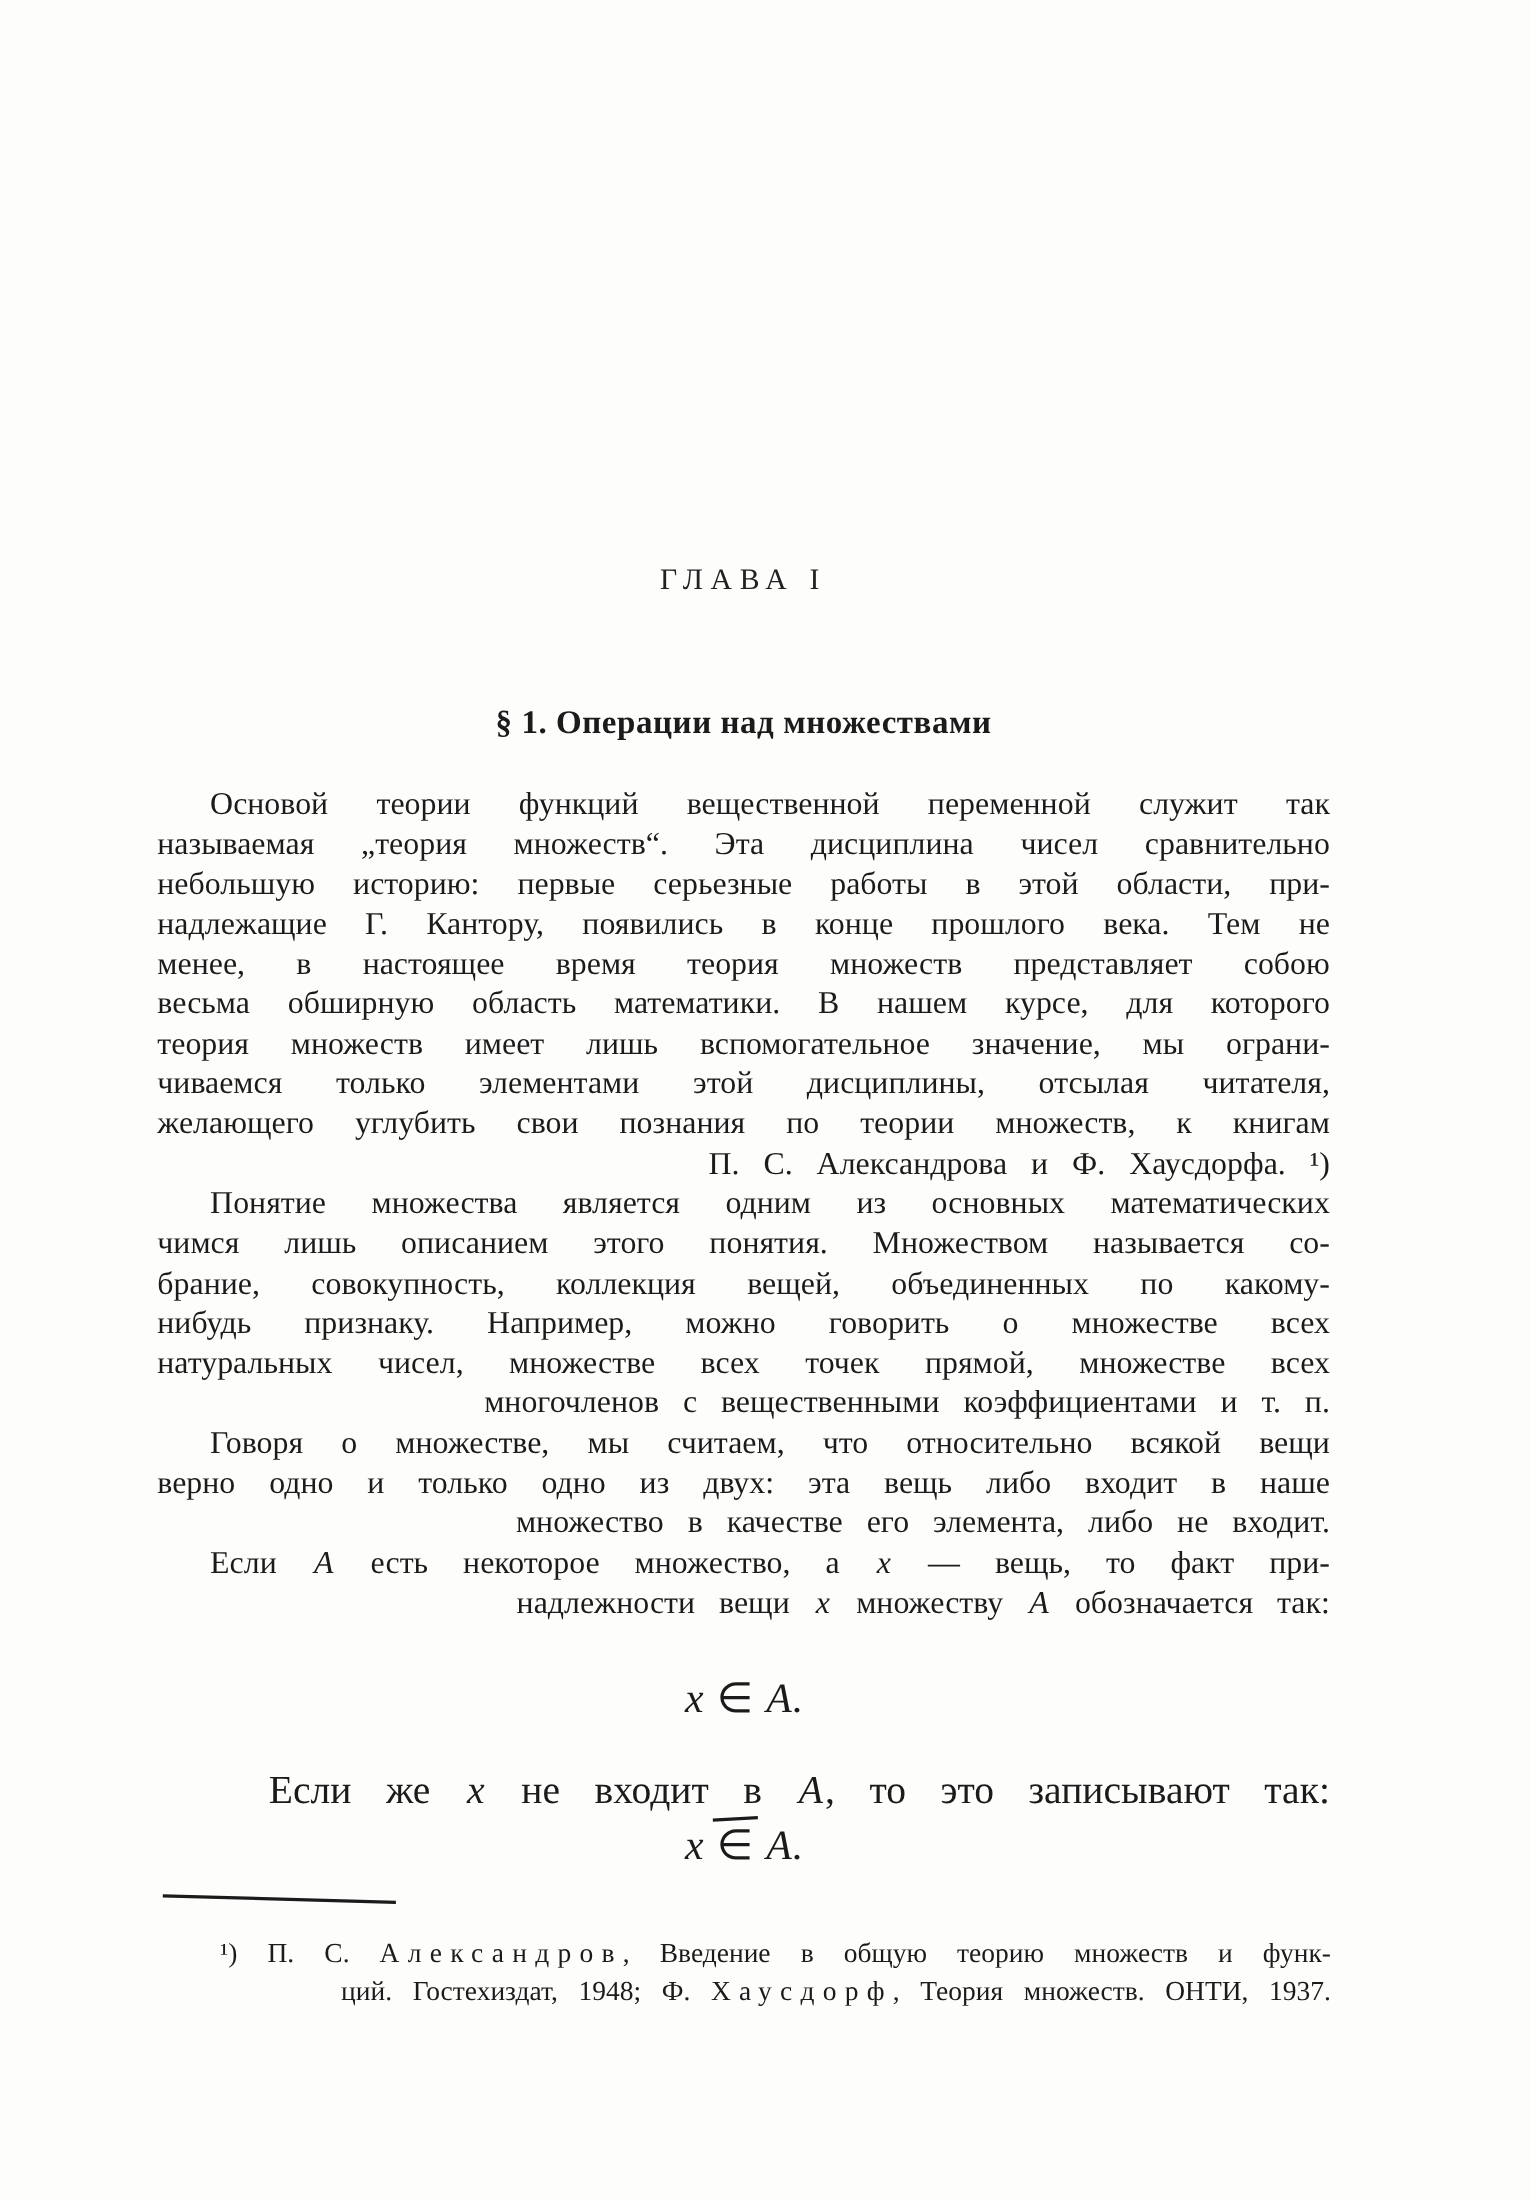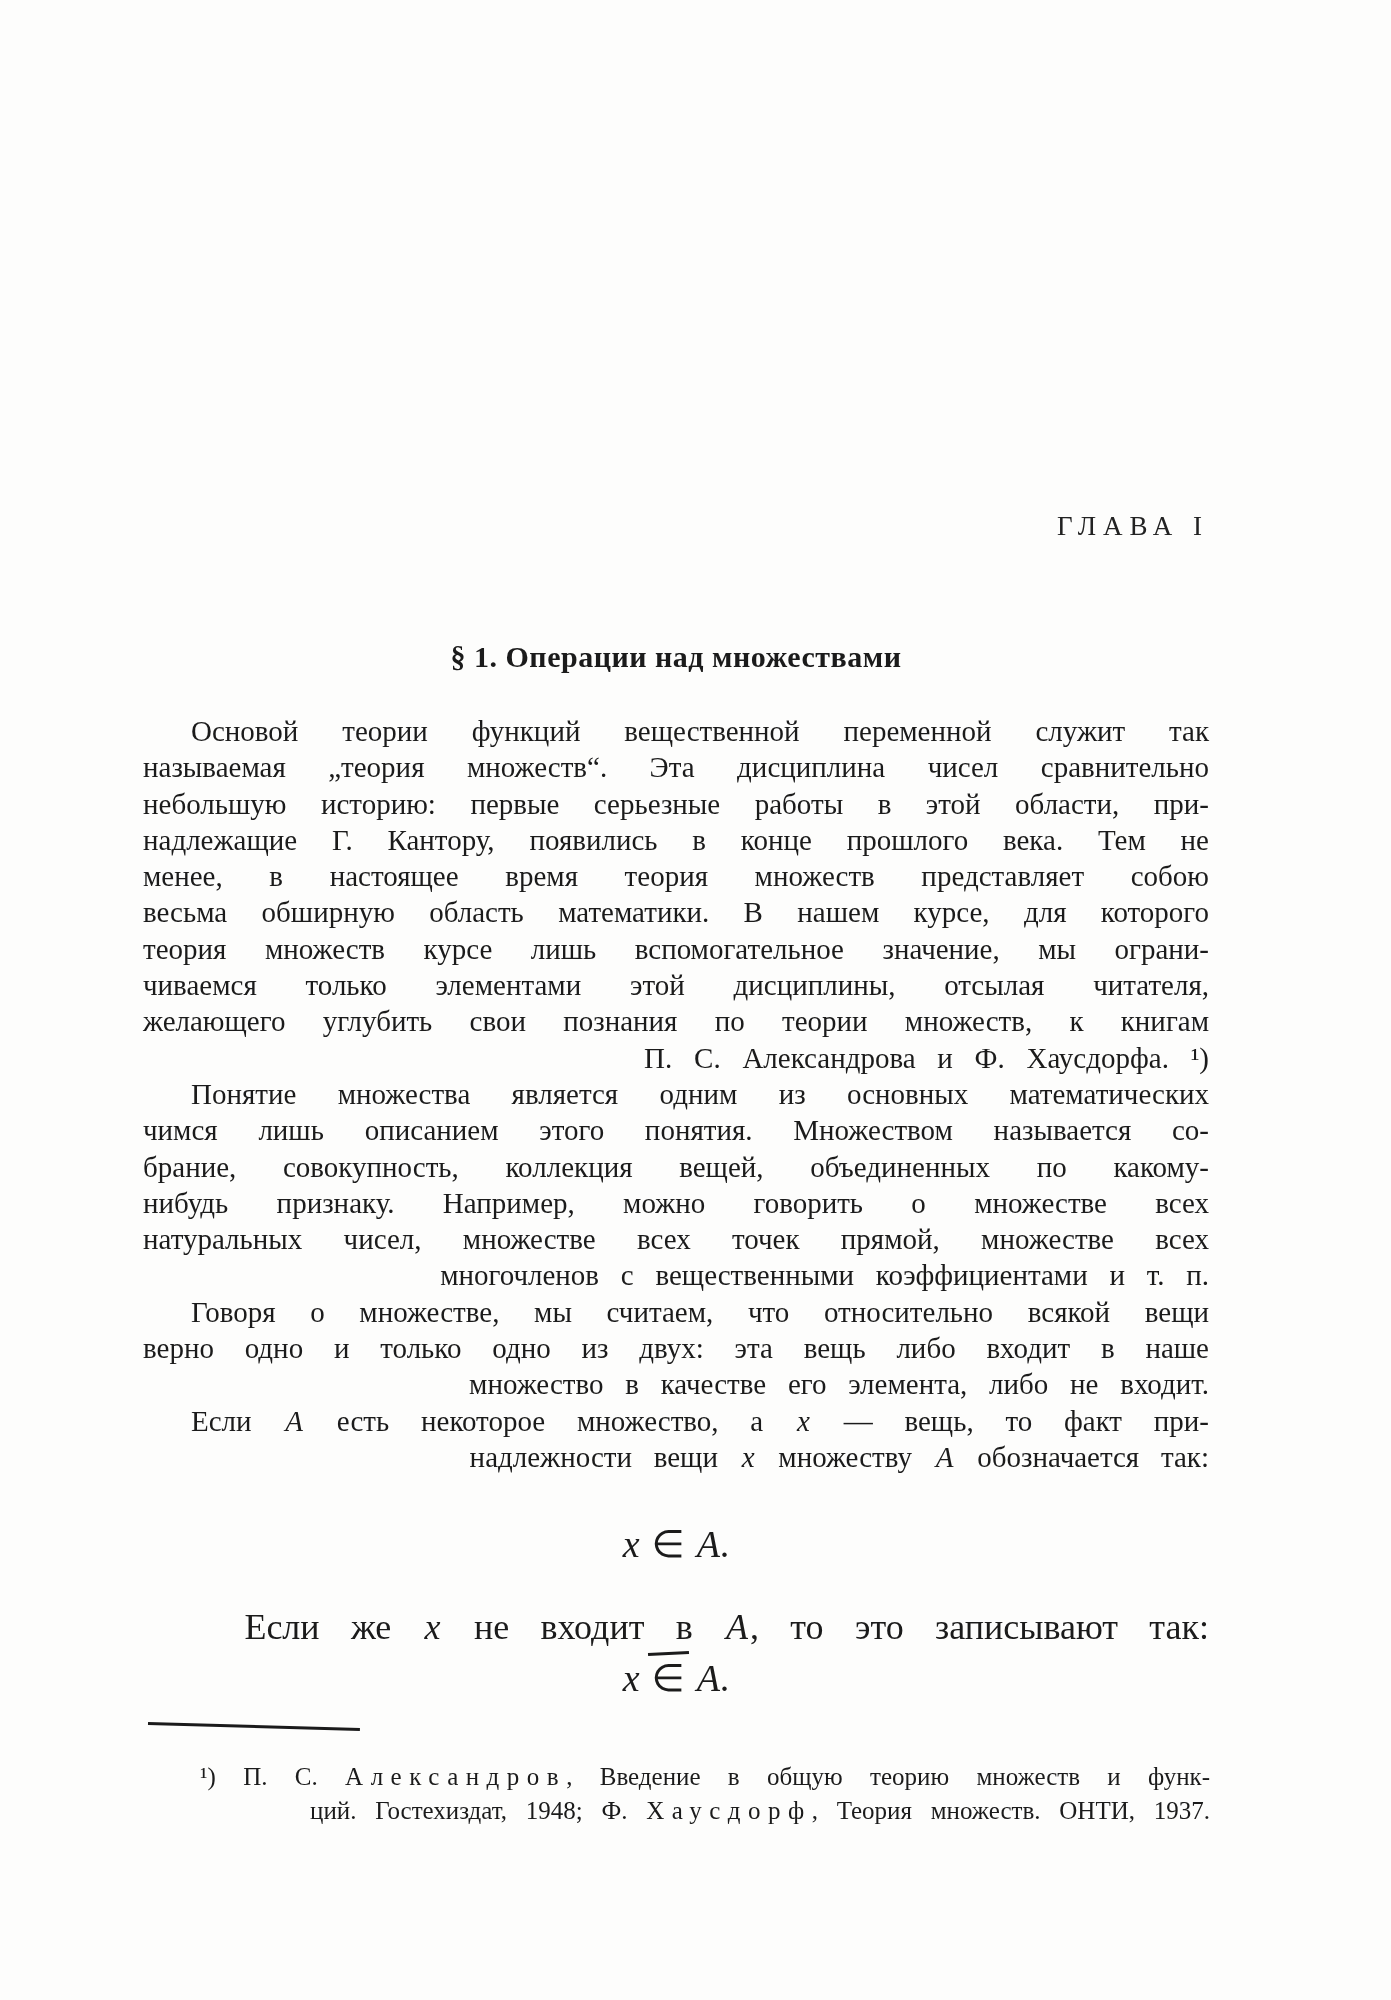--- a/index.html
+++ b/index.html
@@ -7,21 +7,21 @@
     position:relative;
     width:1391px;height:2000px;
     background:#fdfdfc;
     overflow:hidden;
     font-family:"Liberation Serif", serif;
     color:#1b1b1b;
   }
   
   .chapter-label{
     position:absolute; top:511px; left:143px; width:1066px;
-    text-align:right;
+    text-align:center;
     font-size:27px; letter-spacing:7px;
     color:#222;
   }
   .chapter-title{
     position:absolute; top:563px; left:143px; width:1066px;
     margin:0; text-align:center;
     font-size:35px; font-weight:bold; letter-spacing:1.5px;
   }
   .section-heading{
     position:absolute; top:640px; left:143px; width:1066px;
@@ -83,21 +83,21 @@
   <h2 class="section-heading">§ 1. Операции над множествами</h2>
 
   <div class="bodyflow">
     <div id="para-p1">
         <div class="jline ind">Основой теории функций вещественной переменной служит так</div>
         <div class="jline">называемая „теория множеств“. Эта дисциплина чисел сравнительно</div>
         <div class="jline">небольшую историю: первые серьезные работы в этой области, при-</div>
         <div class="jline">надлежащие Г. Кантору, появились в конце прошлого века. Тем не</div>
         <div class="jline">менее, в настоящее время теория множеств представляет собою</div>
         <div class="jline">весьма обширную область математики. В нашем курсе, для которого</div>
-        <div class="jline">теория множеств курсе лишь вспомогательное значение, мы ограни-</div>
+        <div class="jline">теория множеств имеет лишь вспомогательное значение, мы ограни-</div>
         <div class="jline">чиваемся только элементами этой дисциплины, отсылая читателя,</div>
         <div class="jline">желающего углубить свои познания по теории множеств, к книгам</div>
         <div class="lline">П. С. Александрова и Ф. Хаусдорфа. ¹)</div>
       </div>
     <div id="para-p2">
         <div class="jline ind">Понятие множества является одним из основных математических</div>
         <div class="jline">чимся лишь описанием этого понятия. Множеством называется со-</div>
         <div class="jline">брание, совокупность, коллекция вещей, объединенных по какому-</div>
         <div class="jline">нибудь признаку. Например, можно говорить о множестве всех</div>
         <div class="jline">натуральных чисел, множестве всех точек прямой, множестве всех</div>

